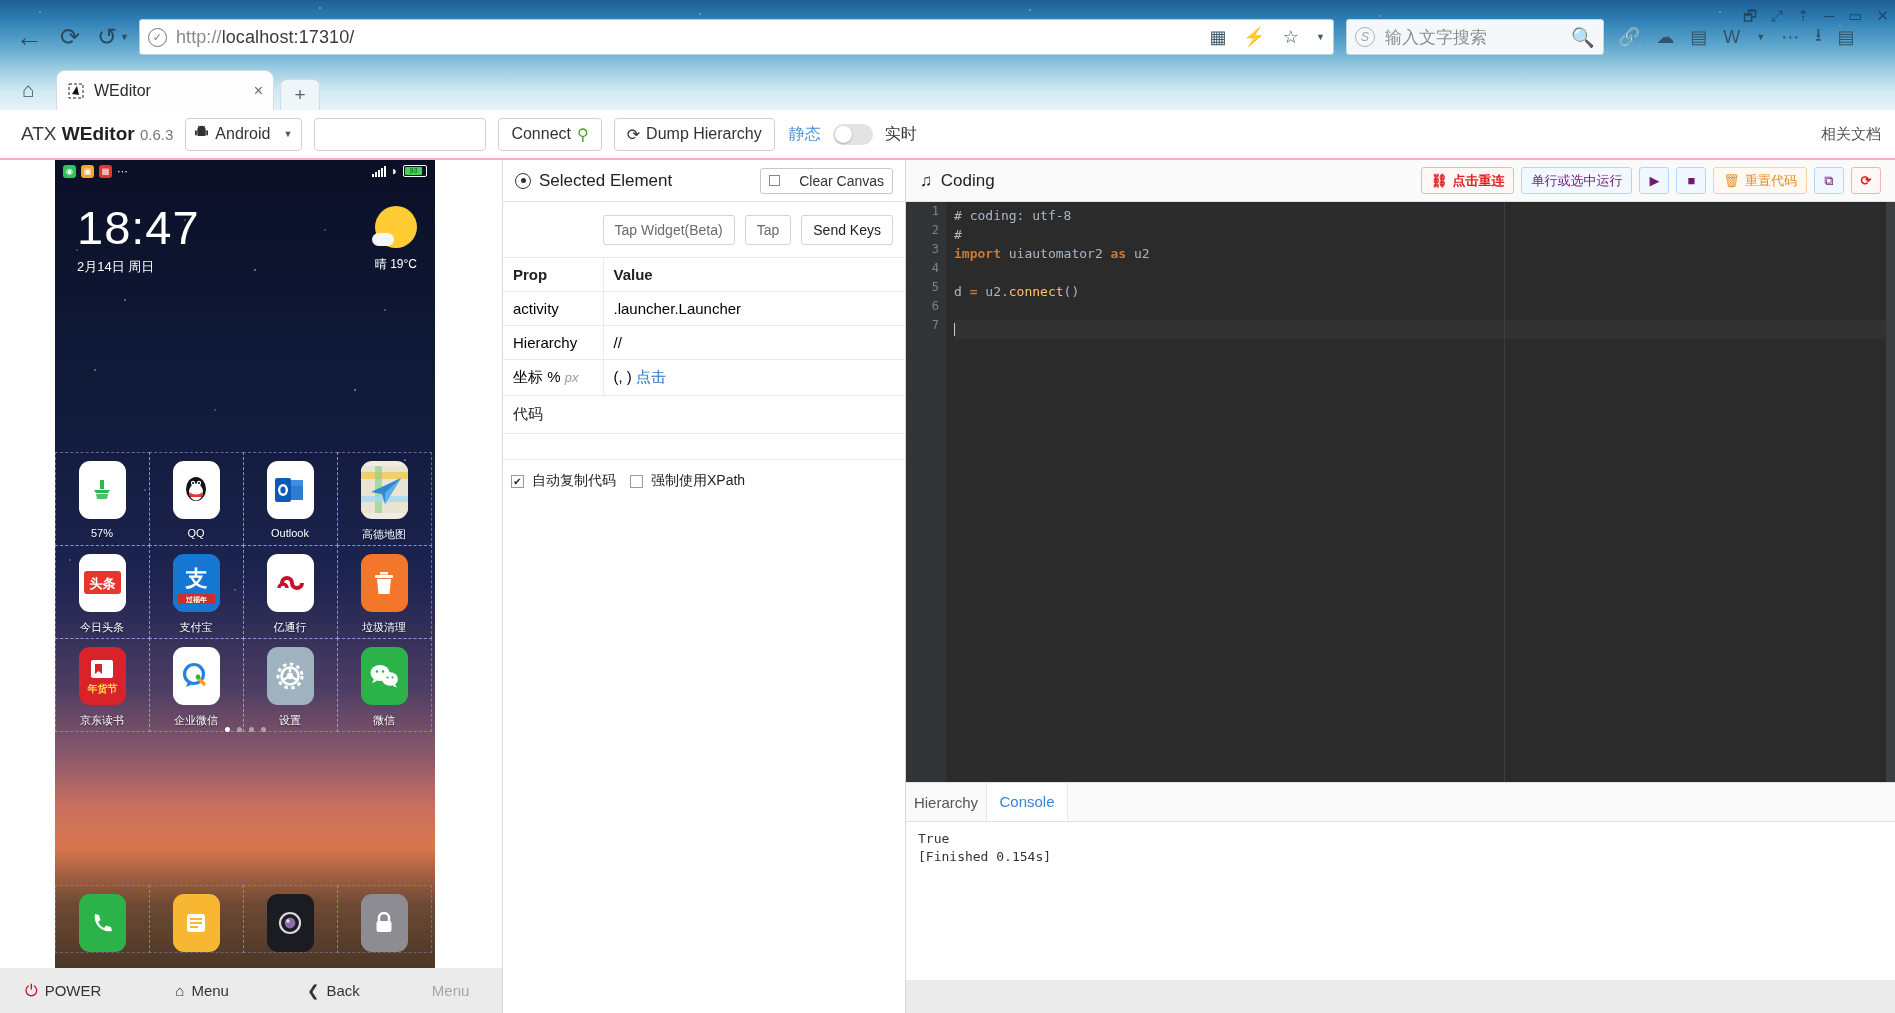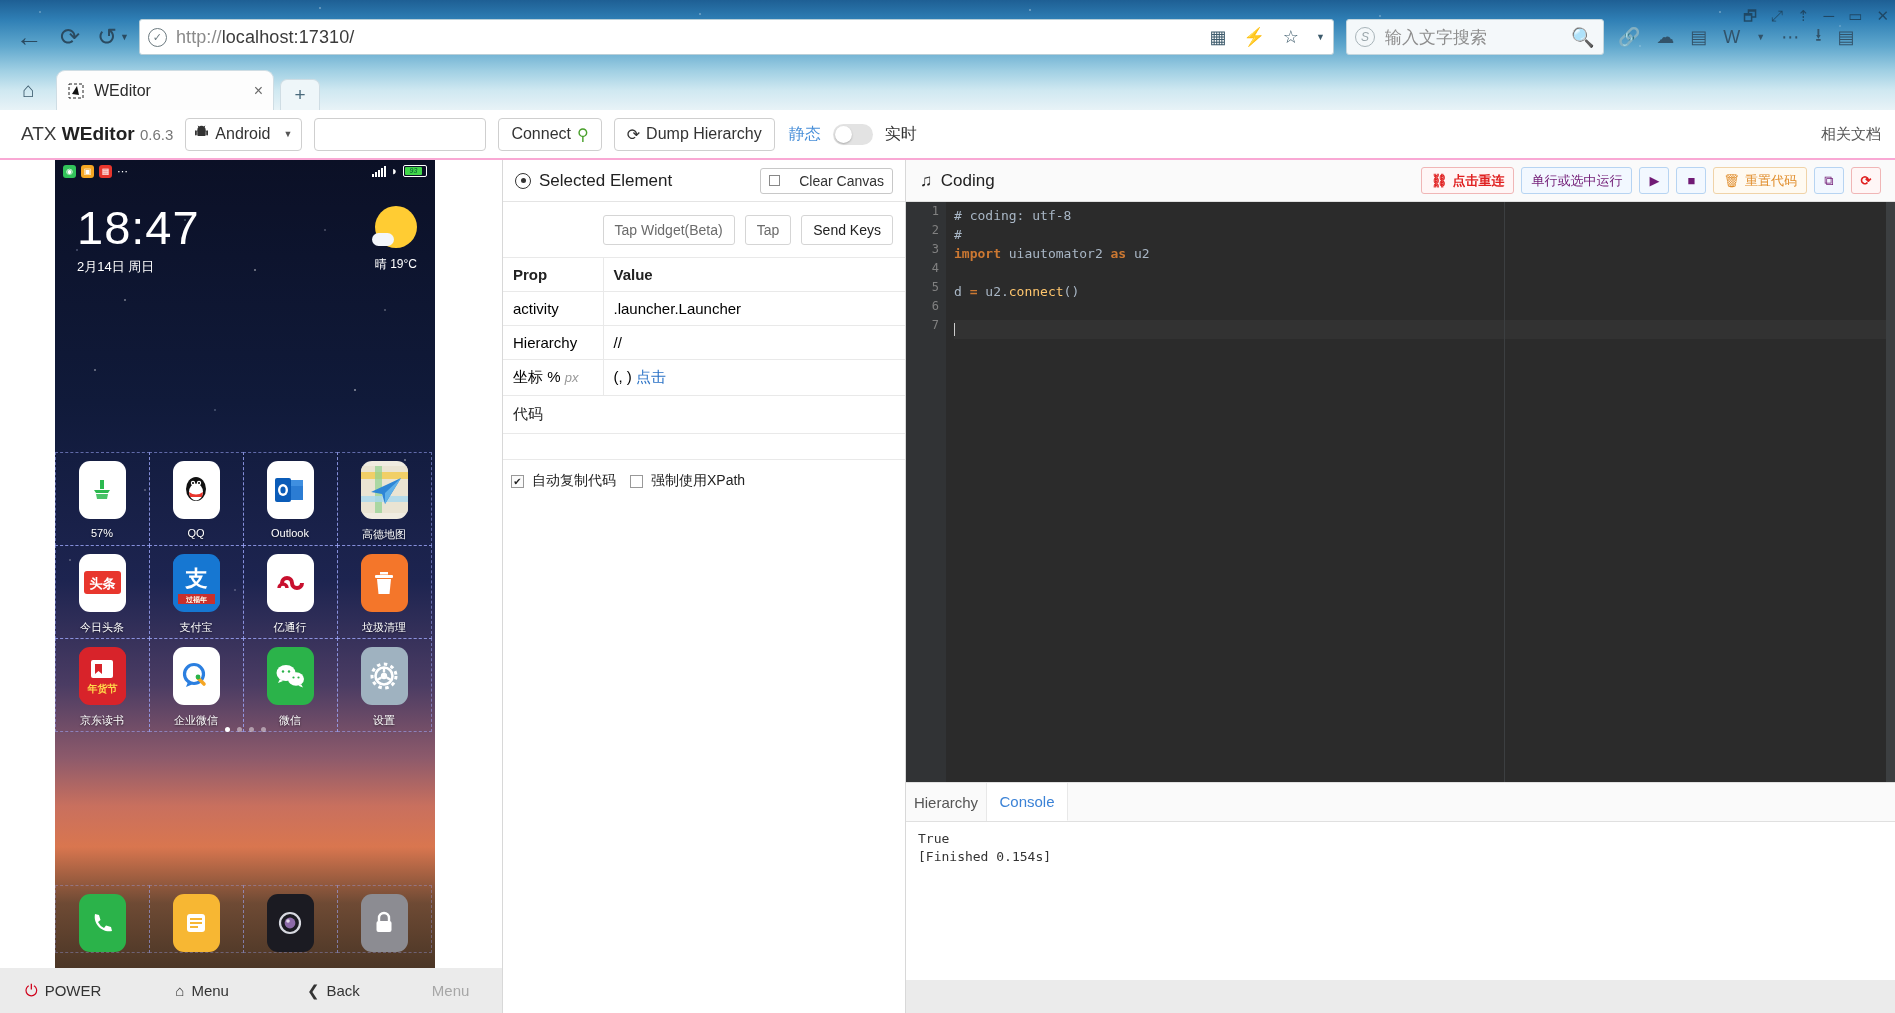--- a/index.html
+++ b/index.html
@@ -499,44 +499,44 @@
               <svg width="30" height="28" viewBox="0 0 30 28">
                   <circle cx="13" cy="12" r="9.5" fill="none" stroke="#2b7fe0" stroke-width="3.2"></circle>
                   <path d="M7 20l-2 5 6-2.5" fill="#2b7fe0"></path>
                   <path d="M17 16l6 6" stroke="#f5a623" stroke-width="3.6" stroke-linecap="round"></path>
                   <circle cx="17" cy="15" r="2.4" fill="#2bb34a"></circle>
                 </svg>
             </div>
             <div class="app-label">企业微信</div>
           </div>
           <div class="app-cell">
+            <div class="app-icon" style="background:#9fb2c0">
+              <svg width="30" height="30" viewBox="0 0 30 30">
+                  <circle cx="15" cy="15" r="12" fill="none" stroke="#fff" stroke-width="3" stroke-dasharray="3.5 3.5"></circle>
+                  <circle cx="15" cy="15" r="8.5" fill="none" stroke="#fff" stroke-width="2.6"></circle>
+                  <circle cx="15" cy="15" r="3.2" fill="#fff"></circle>
+                  <path d="M15 6.5v5M8 19l4.2-2.4M22 19l-4.2-2.4" stroke="#fff" stroke-width="2.4"></path>
+                </svg>
+            </div>
+            <div class="app-label">设置</div>
+          </div>
+          <div class="app-cell">
             <div class="app-icon" style="background:#2bb34a">
               <svg width="32" height="26" viewBox="0 0 32 26">
                   <ellipse cx="12" cy="10" rx="9.5" ry="8" fill="#fff"></ellipse>
                   <path d="M6 16l-2 4 5-2z" fill="#fff"></path>
                   <ellipse cx="22" cy="16" rx="8" ry="6.8" fill="#fff"></ellipse>
                   <path d="M27 21l2 3.5-4.5-1.8z" fill="#fff"></path>
                   <circle cx="9" cy="8.5" r="1.2" fill="#2bb34a"></circle>
                   <circle cx="15" cy="8.5" r="1.2" fill="#2bb34a"></circle>
                   <circle cx="19.5" cy="14.5" r="1.1" fill="#2bb34a"></circle>
                   <circle cx="24.5" cy="14.5" r="1.1" fill="#2bb34a"></circle>
                 </svg>
             </div>
             <div class="app-label">微信</div>
-          </div>
-          <div class="app-cell">
-            <div class="app-icon" style="background:#9fb2c0">
-              <svg width="30" height="30" viewBox="0 0 30 30">
-                  <circle cx="15" cy="15" r="12" fill="none" stroke="#fff" stroke-width="3" stroke-dasharray="3.5 3.5"></circle>
-                  <circle cx="15" cy="15" r="8.5" fill="none" stroke="#fff" stroke-width="2.6"></circle>
-                  <circle cx="15" cy="15" r="3.2" fill="#fff"></circle>
-                  <path d="M15 6.5v5M8 19l4.2-2.4M22 19l-4.2-2.4" stroke="#fff" stroke-width="2.4"></path>
-                </svg>
-            </div>
-            <div class="app-label">设置</div>
           </div>
         </div>
       </div>
 
       <div class="dots">
         <i class="on"></i>
         <i></i>
         <i></i>
         <i></i>
       </div>

